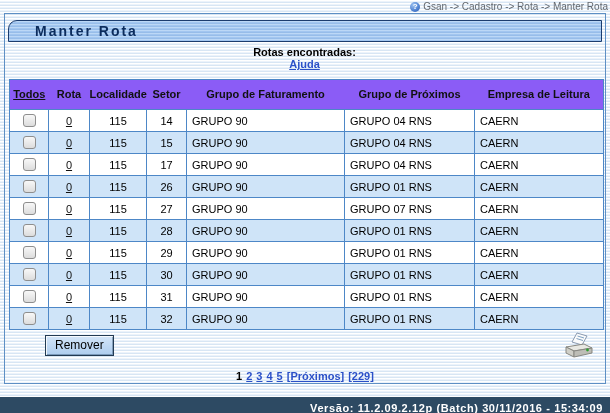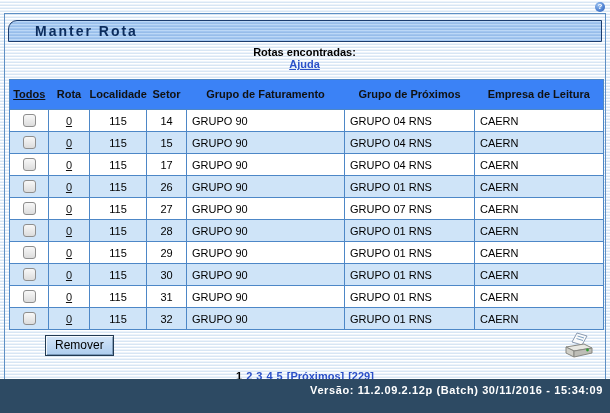--- a/index.html
+++ b/index.html
@@ -40,21 +40,21 @@
   .results-label { font-weight:bold; color:#000; }
   a.blue-link { color:#2b50c8; text-decoration:underline; font-weight:bold; cursor:pointer; }
   a.dark-link { color:#111; text-decoration:underline; cursor:pointer; }
   
   table.rotas {
     margin:9px 3px 0 4px; width:594px; table-layout:fixed;
     border-collapse:collapse; font-size:11px;
     border:1px solid #4d87c7; background:#fff;
   }
   th {
-    background:#3b82f6; font-weight:bold; color:#111;
+    background:#8b5cf6; font-weight:bold; color:#111;
     height:30px; line-height:13px; text-align:center; padding:1px 0;
     border-bottom:1px solid #4d87c7;
   }
   td {
     border:1px solid #4d87c7; height:22px; padding:0 2px;
     color:#000; overflow:hidden; white-space:nowrap;
   }
   tr.data-row:nth-child(even) td { background:#cfe4f8; }
   td.c-num { text-align:center; }
   td.c-text { text-align:left; padding-left:5px; }
@@ -73,30 +73,31 @@
     box-shadow:inset 1px 1px 0 rgba(255,255,255,.8), inset -1px -1px 0 rgba(42,74,107,.4);
     cursor:pointer;
     margin-left:36px;
   }
   .printer { margin-left:auto; margin-right:6px; margin-top:-3px; cursor:pointer; }
   
   .pagination { margin-top:7px; text-align:center; font-size:11px; font-weight:bold; color:#000; }
   .pagination span, .pagination a { margin:0 2px; }
   
   .footer {
-    position:absolute; left:0; bottom:0; width:610px; height:34px;
+    position:absolute; left:0; bottom:0; width:610px; height:16px;
     background:#2d4a63; color:#ffffff; font-size:11px; font-weight:bold;
     text-align:right; line-height:23px; padding-right:7px; letter-spacing:0.6px;
   }
 </style>
 </head>
 <body>
 
 <div class="breadcrumb-bar">
   <span class="help-ball">?</span>
+  <span>Gsan -&gt; Cadastro -&gt; Rota -&gt; Manter Rota</span>
 </div>
 
 <div class="main">
 
   <div class="title-bar">Manter Rota</div>
 
   <div class="subheader">
     <span class="results-label">Rotas encontradas:</span>
     <a class="blue-link">Ajuda</a>
   </div>

